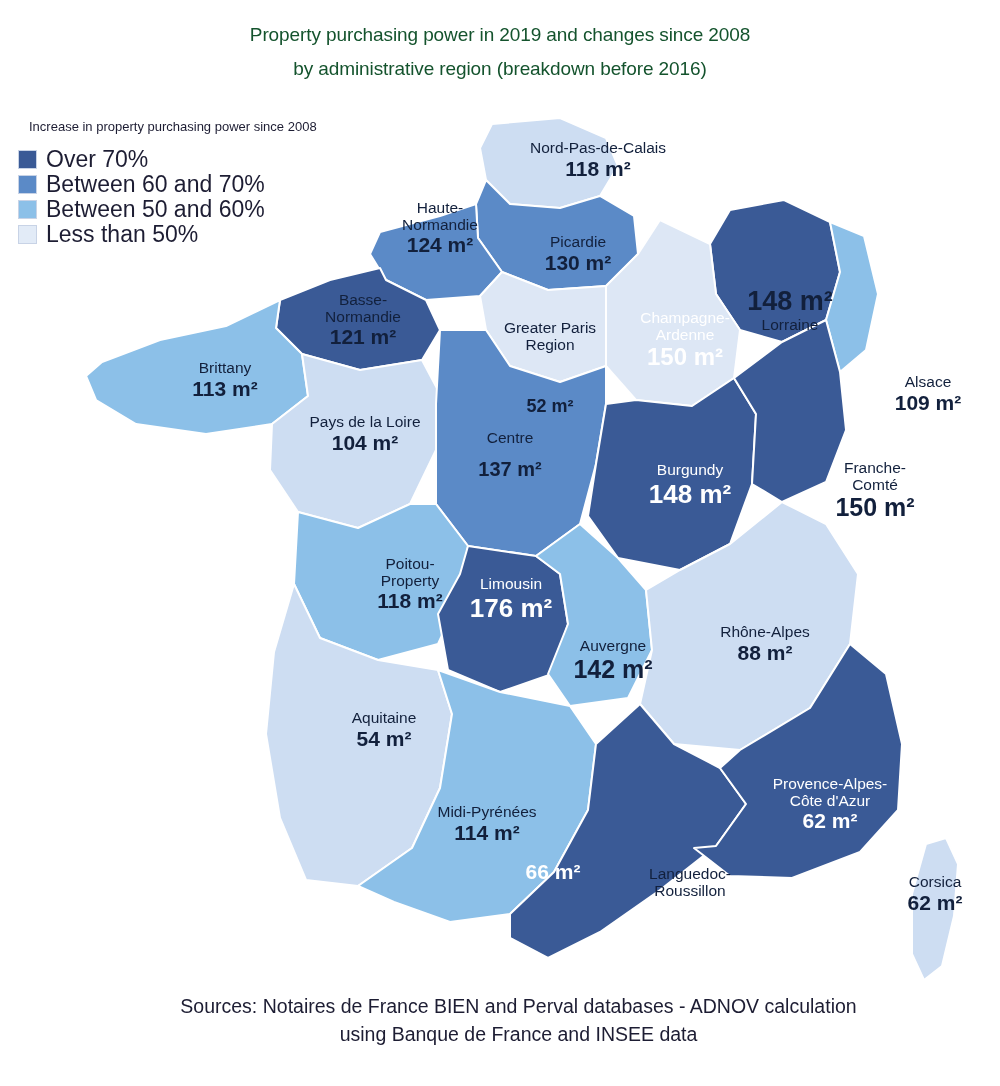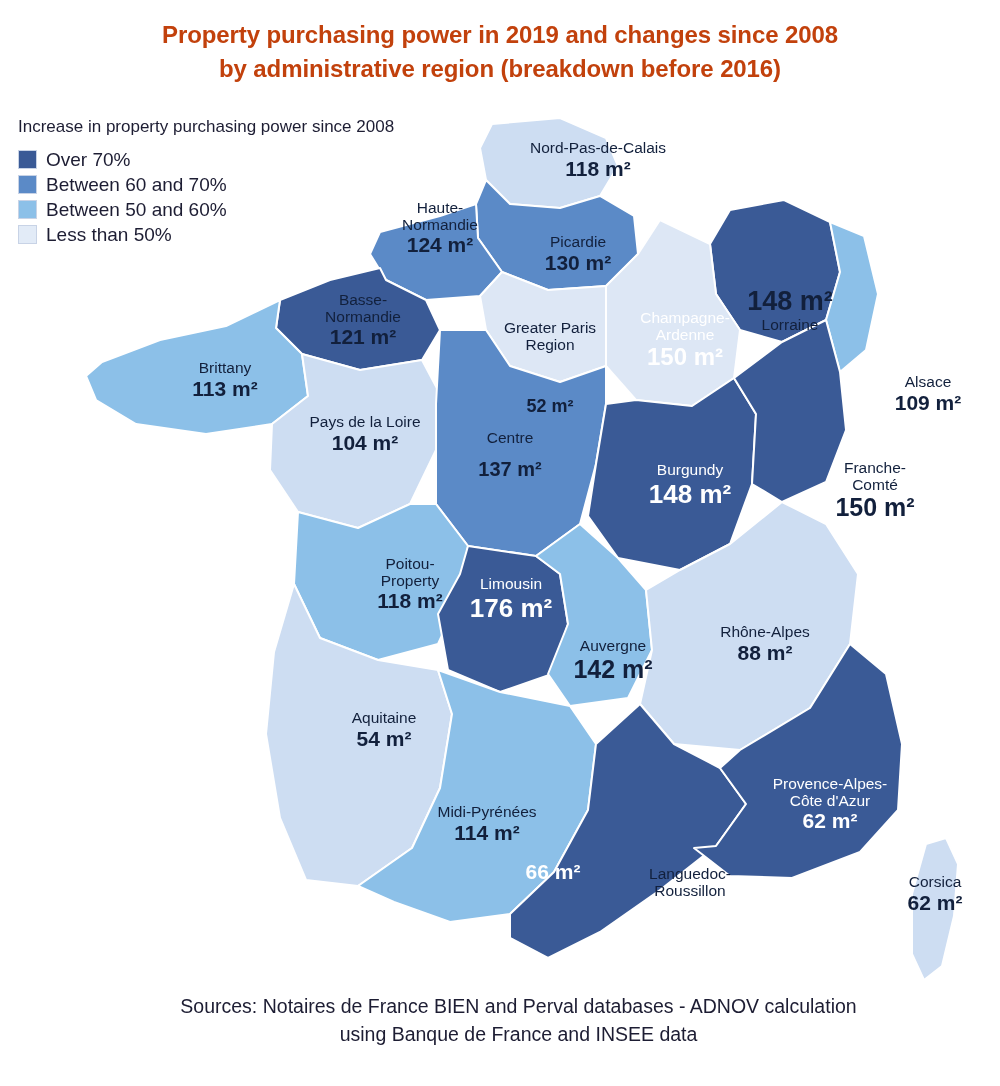--- a/index.html
+++ b/index.html
@@ -18,56 +18,57 @@
 
   
   #title-block {
     position: absolute;
     top: 18px;
     left: 0;
     width: 1000px;
     text-align: center;
   }
   #title-block .line {
-    font-size: 24px;
-    font-weight: bold;
+    font-size: 19px;
+    font-weight: normal;
     line-height: 34px;
     letter-spacing: -0.1px;
-    color: #c2410c;
+    color: #14532d;
   }
 
   
   #legend {
     position: absolute;
     top: 116px;
     left: 18px;
     width: 400px;
   }
   #legend .legend-title {
-    font-size: 17px;
+    font-size: 13px;
     line-height: 22px;
     color: #1d1d33;
+    margin-left: 11px;
   }
   #legend .legend-items {
     margin-top: 9px;
   }
   #legend .legend-row {
     display: flex;
     align-items: center;
     height: 25px;
   }
   #legend .swatch {
     width: 19px;
     height: 19px;
     margin-right: 9px;
     border: 1px solid #c8d3e6;
     box-sizing: border-box;
   }
   #legend .legend-label {
-    font-size: 19px;
+    font-size: 23px;
     color: #1d1d33;
   }
 
   
   #map-wrap {
     position: absolute;
     top: 104px;
     left: 40px;
     width: 960px;
     height: 880px;

